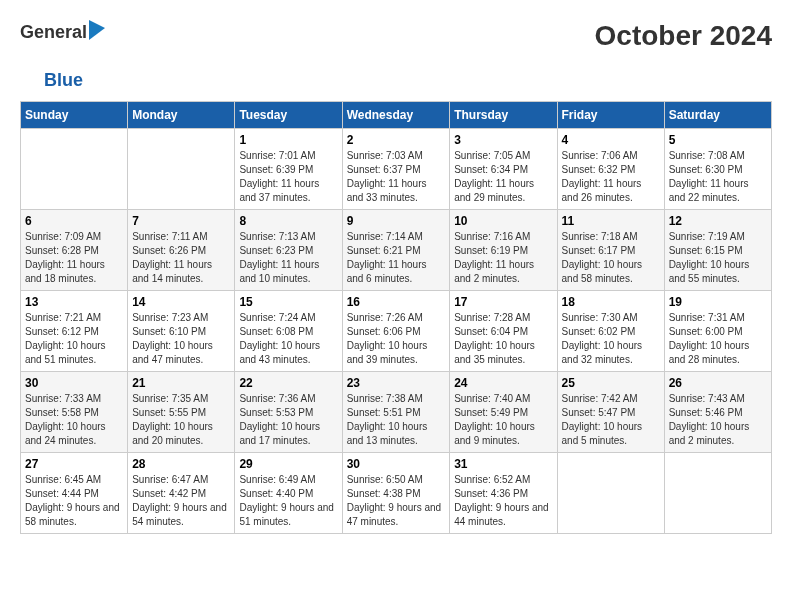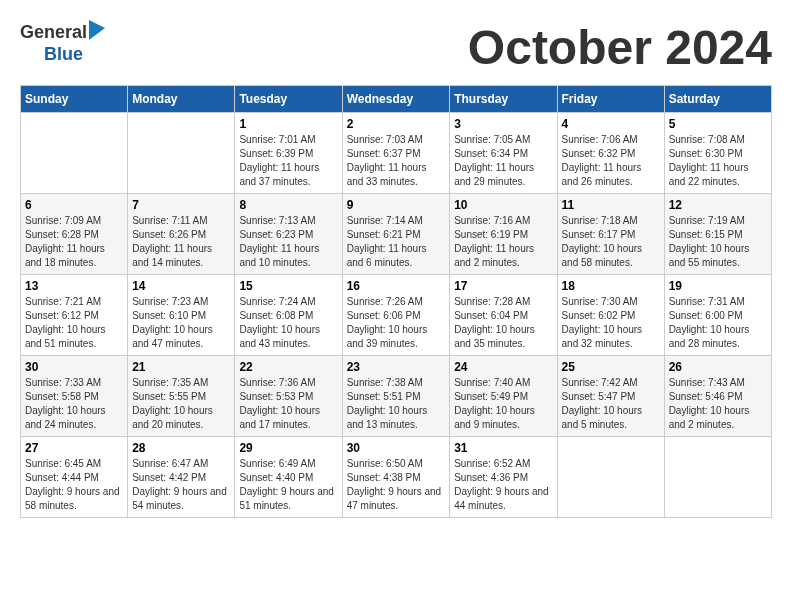--- a/index.html
+++ b/index.html
@@ -13,41 +13,42 @@
     .header {
       display: flex;
       justify-content: space-between;
       align-items: flex-start;
       margin-bottom: 10px;
     }
     .logo {
       display: flex;
       flex-direction: column;
       align-items: flex-start;
+      gap: 26px;
     }
     .logo-general {
       font-size: 18px;
       font-weight: bold;
       color: #333;
     }
     .logo-blue {
       font-size: 18px;
       font-weight: bold;
       color: #1a5fa8;
       margin-left: 24px;
     }
     .logo-line {
       display: flex;
       align-items: center;
     }
     .title-block {
       text-align: right;
     }
     .month-title {
-      font-size: 48px;
+      font-size: 28px;
       font-weight: bold;
       color: #333;
       margin-left: 44px;
     }
     .location {
       font-size: 16px;
       color: #333;
     }
     .calendar {
       width: 100%;

